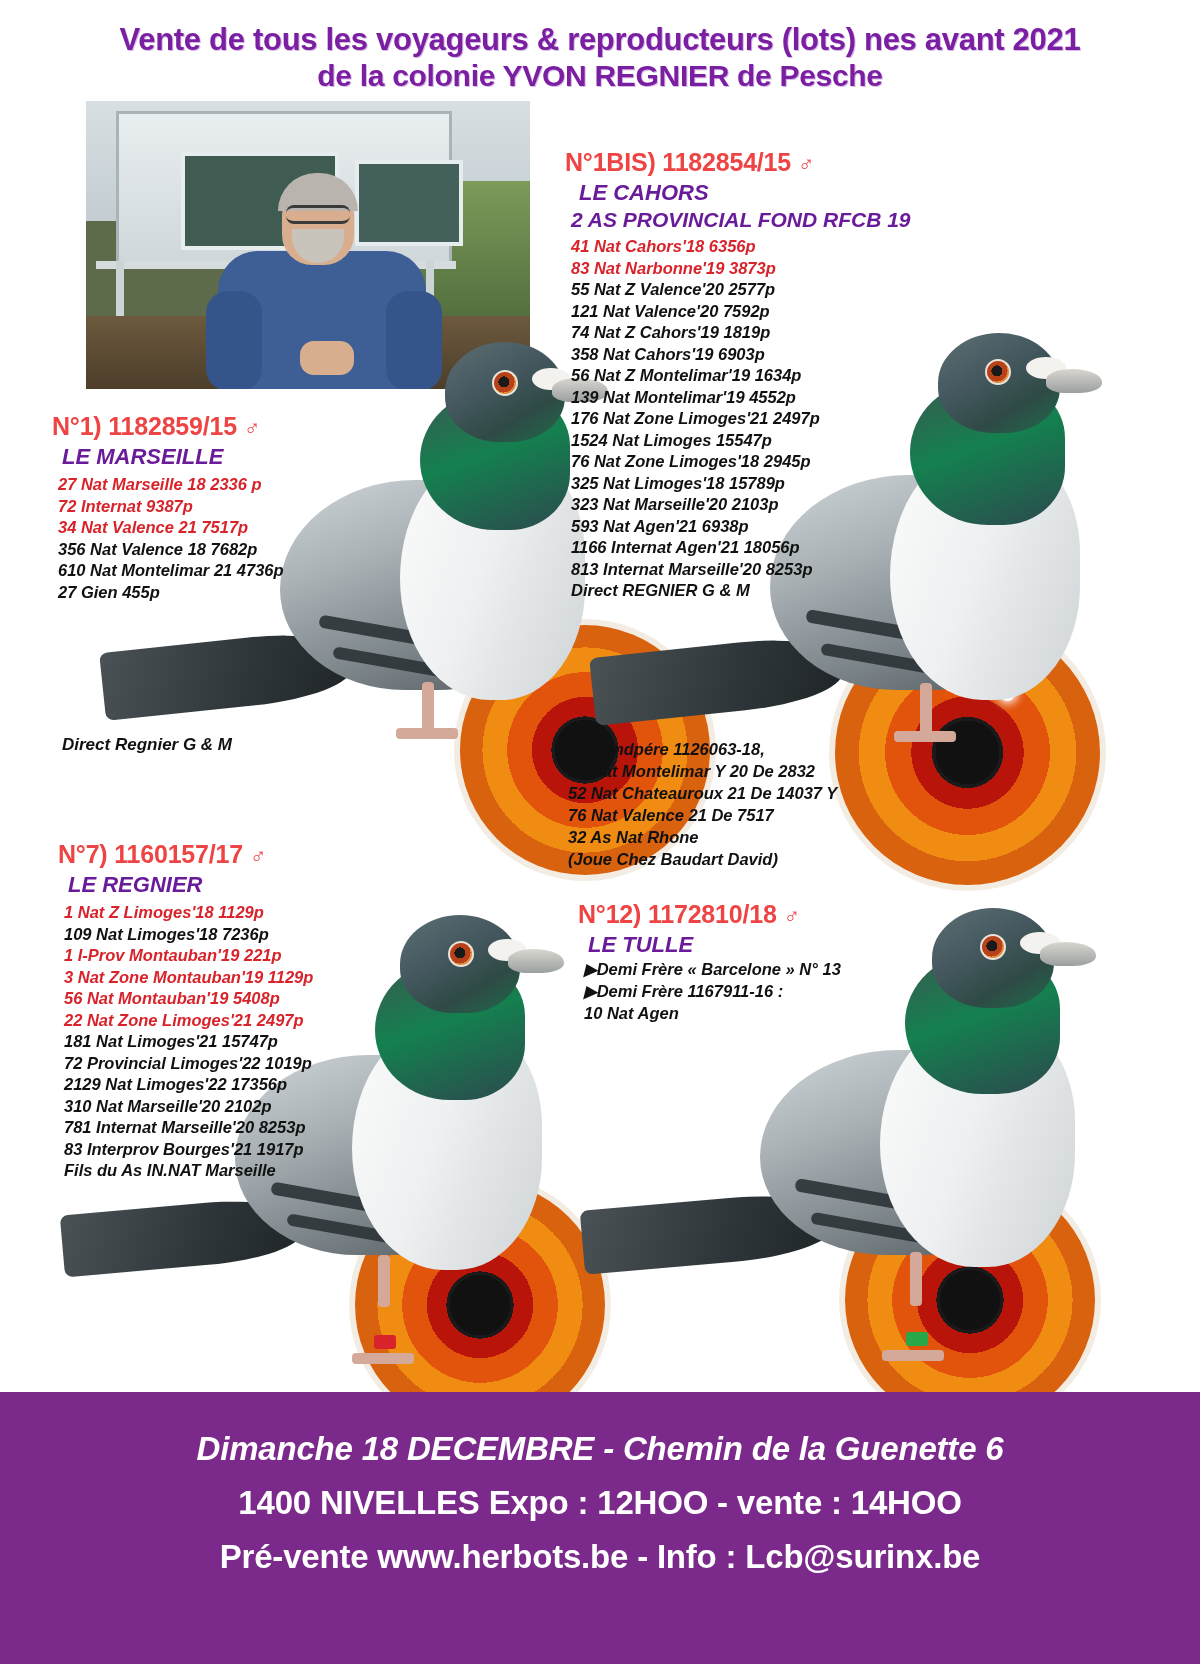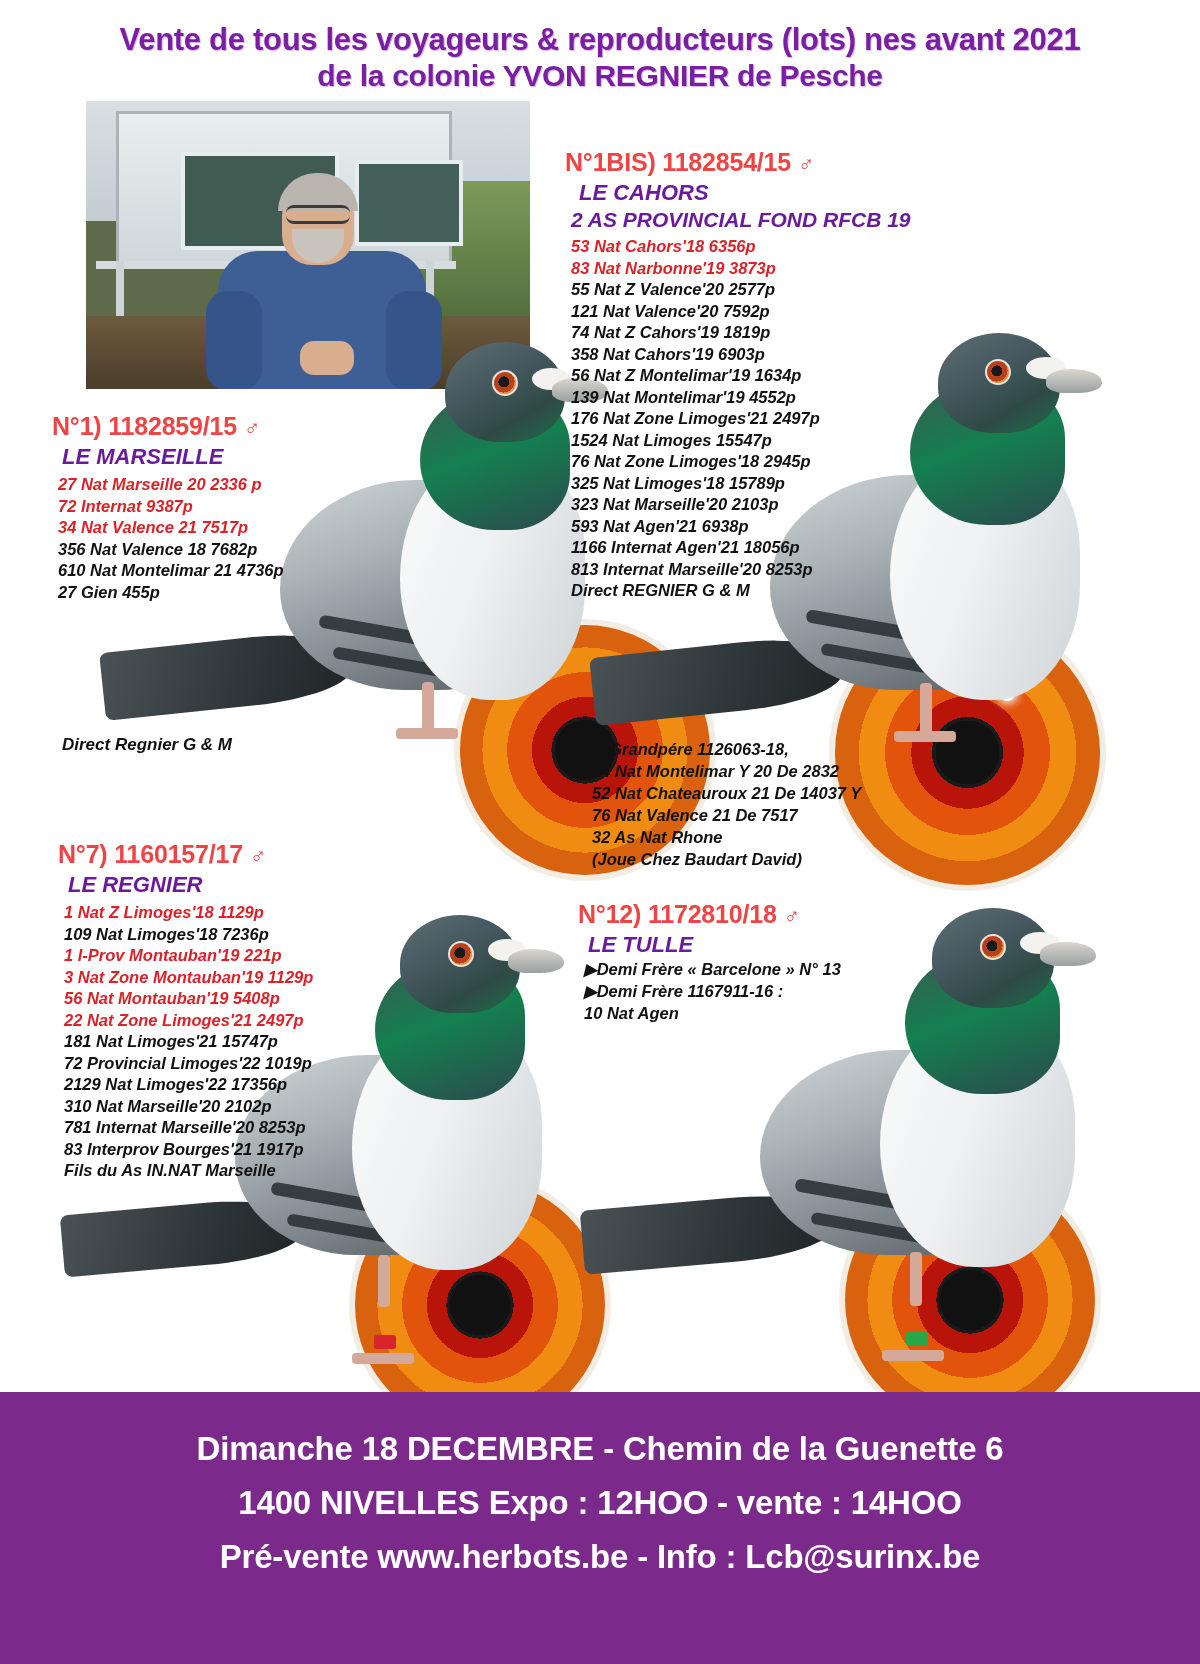--- a/index.html
+++ b/index.html
@@ -271,21 +271,21 @@
     background: #7b2a8c;
     color: #ffffff;
     text-align: center;
   }
   .footer .fl {
     font-weight: bold;
     font-size: 33px;
     line-height: 54px;
     letter-spacing: -0.2px;
   }
-  .footer .fl1 { padding-top: 30px; }
+  .footer .fl1 { padding-top: 30px; font-style: italic; }
 </style>
 </head>
 <body>
 
 <div class="page">
 
   <div class="header">
     <div class="line line1">Vente de tous les voyageurs &amp; reproducteurs (lots) nes avant 2021</div>
     <div class="line line2">de la colonie YVON REGNIER de Pesche</div>
   </div>
@@ -388,21 +388,21 @@
   </div>
 
   <div class="block" style="left:565px; top:148px; width:480px;">
     <div class="title-line">
       <span>N°1BIS) 1182854/15</span>
       <span class="sex">♂</span>
     </div>
     <div class="subtitle" style="margin-left:14px;">LE CAHORS</div>
     <div class="subtitle2" style="margin-left:6px; margin-top:2px;">2 AS PROVINCIAL FOND RFCB 19</div>
     <ul class="results" style="margin-left:6px;">
-      <li class="red">53 Nat Cahors'18  6356p</li>
+      <li class="red">41 Nat Cahors'18  6356p</li>
       <li class="red">83 Nat Narbonne'19  3873p</li>
       <li>55 Nat Z Valence'20 2577p</li>
       <li>121 Nat Valence'20 7592p</li>
       <li>74 Nat Z Cahors'19 1819p</li>
       <li>358 Nat Cahors'19  6903p</li>
       <li>56 Nat Z Montelimar'19 1634p</li>
       <li>139 Nat Montelimar'19 4552p</li>
       <li>176 Nat Zone Limoges'21 2497p</li>
       <li>1524 Nat Limoges 15547p</li>
       <li>76 Nat Zone Limoges'18 2945p</li>
@@ -415,31 +415,31 @@
     </ul>
   </div>
 
   <div class="block" style="left:52px; top:412px; width:420px;">
     <div class="title-line">
       <span>N°1) 1182859/15</span>
       <span class="sex">♂</span>
     </div>
     <div class="subtitle" style="margin-left:10px;">LE MARSEILLE</div>
     <ul class="results" style="margin-left:6px;">
-      <li class="red">27 Nat Marseille 20 2336 p</li>
+      <li class="red">27 Nat Marseille 18 2336 p</li>
       <li class="red">72 Internat        9387p</li>
       <li class="red">34 Nat Valence 21 7517p</li>
       <li>356 Nat Valence 18 7682p</li>
       <li>610 Nat Montelimar 21 4736p</li>
       <li>27 Gien  455p</li>
     </ul>
   </div>
   <div class="note block" style="left:62px; top:735px;">Direct Regnier G &amp; M</div>
 
-  <div class="block" style="left:592px; top:738px; width:420px;">
+  <div class="block" style="left:568px; top:738px; width:420px;">
     <ul class="ped">
       <li>▶  Grandpére  1126063-18,</li>
       <li>14 Nat Montelimar Y 20 De 2832</li>
       <li>52 Nat Chateauroux 21 De 14037 Y</li>
       <li>76 Nat Valence 21 De 7517</li>
       <li>32 As Nat Rhone</li>
       <li>(Joue Chez Baudart David)</li>
     </ul>
   </div>
 

